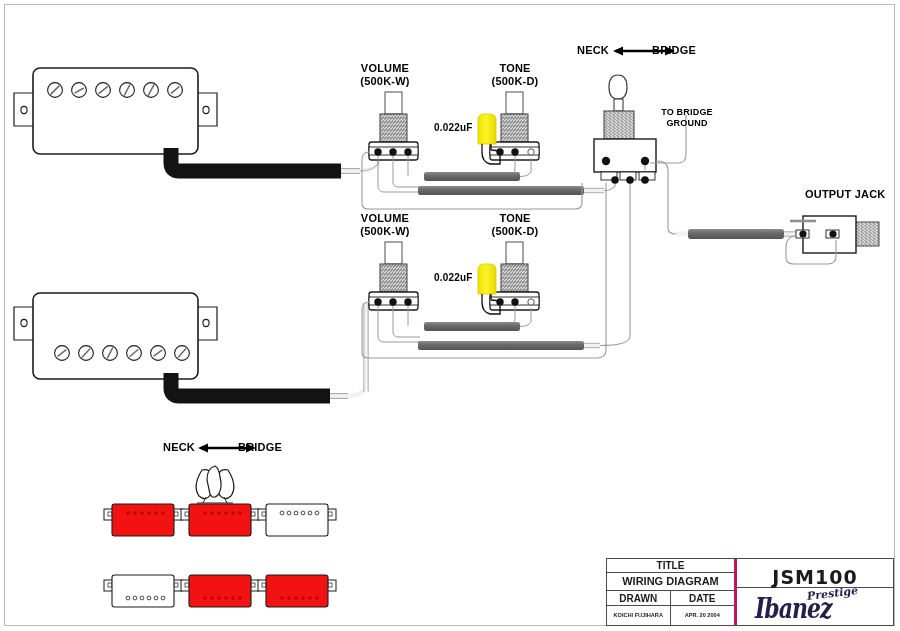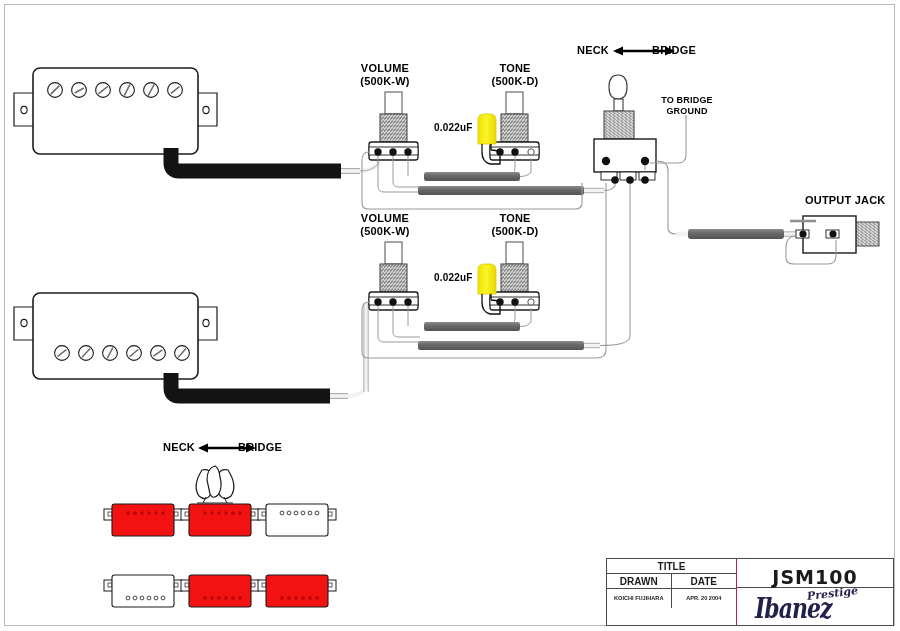--- a/index.html
+++ b/index.html
@@ -35,37 +35,37 @@
     font-family:"Liberation Sans", sans-serif;
     font-weight:bold;
     color:#000000;
     white-space:pre;
     line-height:1.18;
     letter-spacing:.2px;
   }
   .lbl.c{text-align:center;}
   .s11{font-size:11px;}
   .s10{font-size:10px;}
-  .s9{font-size:9px;}
+  .s9{font-size:9px;margin-top:12px;}
   
   #titleblock{
     position:absolute;
     left:606px; top:558px;
     width:288px; height:68px;
     border:1px solid #4a4a4a;
     box-sizing:border-box;
     background:#fff;
     display:flex;
     flex-direction:row;
   }
   #tb-left{
     width:130px;
     display:flex;
     flex-direction:column;
-    border-right:1px solid #be185d;
+    border-right:3px solid #be185d;
     box-sizing:border-box;
   }
   #tb-right{
     flex:1;
     display:flex;
     flex-direction:column;
   }
   .tb-cell{
     display:flex;
     align-items:center;
@@ -504,29 +504,30 @@
 
   <div class="lbl s10" style="left:434px;top:272px;">0.022uF</div>
 
   <div class="lbl s11" style="left:577px;top:44px;">NECK</div>
 
   <div class="lbl s11" style="left:652px;top:44px;">BRIDGE</div>
 
   <div class="lbl c s9" style="left:654px;top:95px;width:66px;">TO BRIDGE
 GROUND</div>
 
-  <div class="lbl s11" style="left:805px;top:194px;">OUTPUT JACK</div>
+  <div class="lbl s11" style="left:805px;top:188px;">OUTPUT JACK</div>
 
   <div class="lbl s11" style="left:163px;top:441px;">NECK</div>
 
   <div class="lbl s11" style="left:238px;top:441px;">BRIDGE</div>
 
   <div id="titleblock">
     <div id="tb-left">
       <div class="tb-cell tb-row-b" id="tb-title-hd">TITLE</div>
+      <div class="tb-cell tb-row-b" id="tb-title-val">WIRING DIAGRAM</div>
       <div class="tb-split tb-row-b">
         <div class="tb-cell tb-col-b" id="tb-drawn-hd">DRAWN</div>
         <div class="tb-cell" id="tb-date-hd">DATE</div>
       </div>
       <div class="tb-split">
         <div class="tb-cell tb-col-b" id="tb-drawn-val">KOICHI
 FUJIHARA</div>
         <div class="tb-cell" id="tb-date-val">APR. 20
 2004</div>
       </div>

